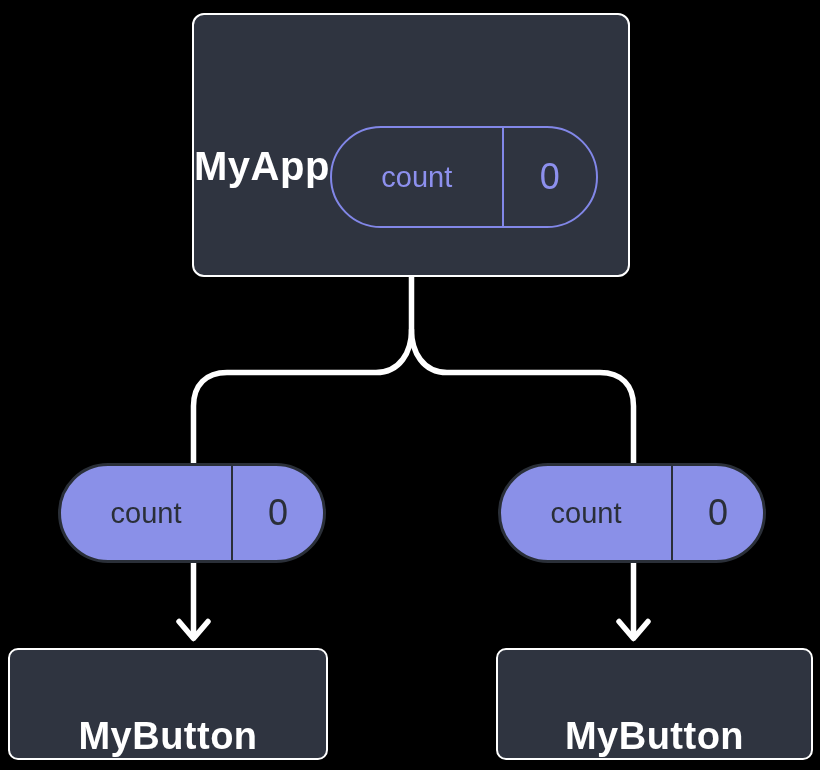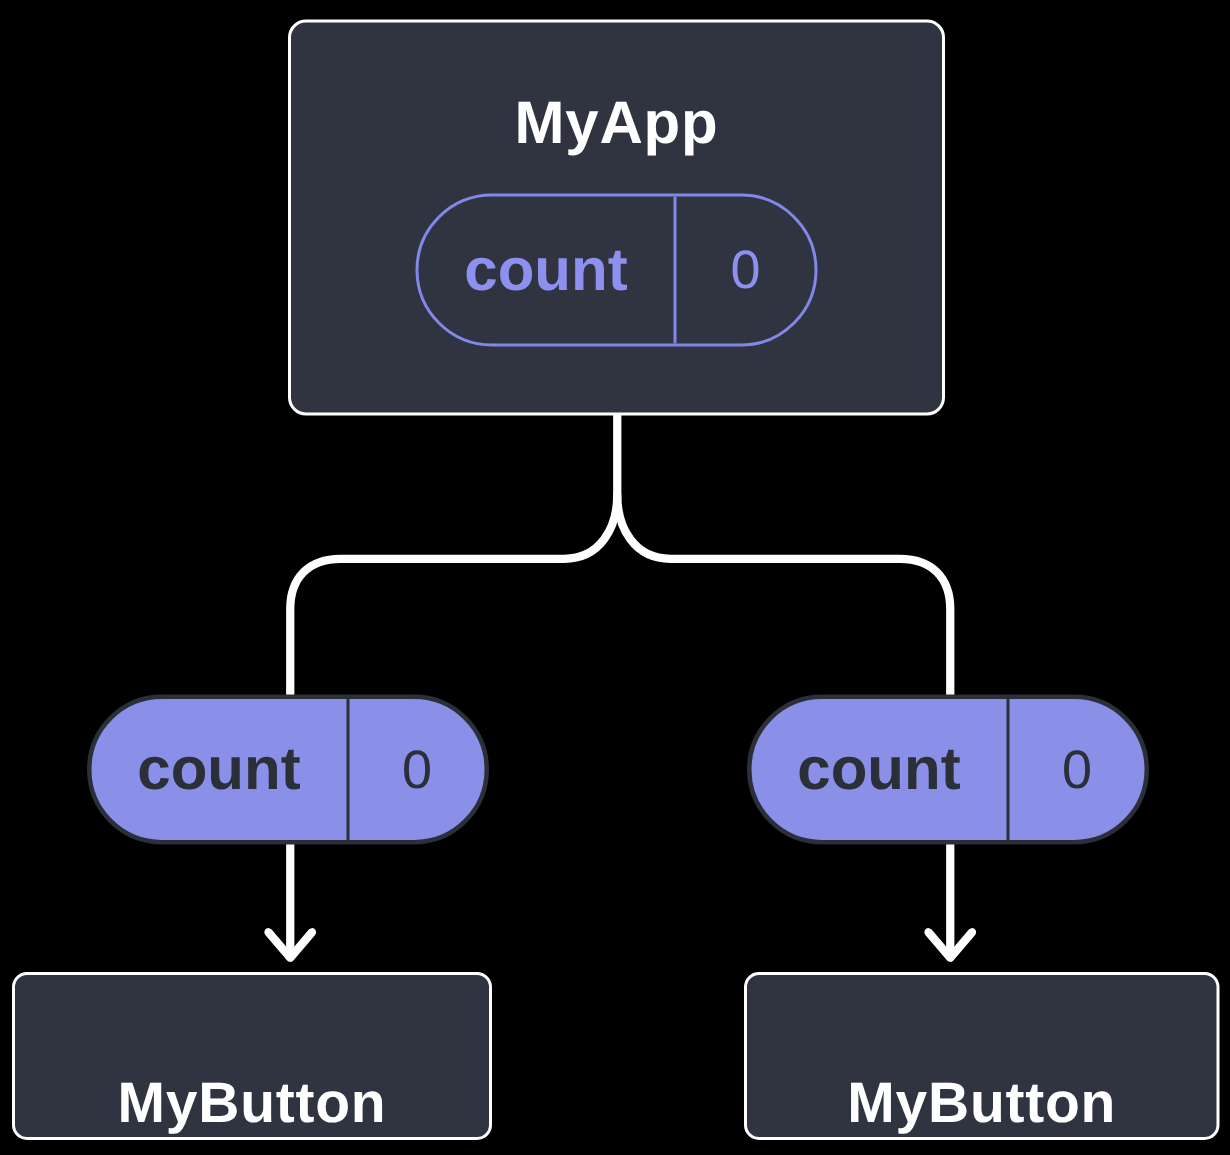--- a/index.html
+++ b/index.html
@@ -30,21 +30,21 @@
     box-sizing: border-box;
     z-index: 2;
   }
   .root-card {
     left: 192px;
     top: 13px;
     width: 438px;
     height: 264px;
     border-radius: 12px;
     display: flex;
-    flex-direction: column;
+    flex-direction: row;
     align-items: center;
     padding-top: 42px;
   }
   .root-title {
     color: #FFFFFF;
     font-size: 40px;
     font-weight: 600;
     line-height: 50px;
     letter-spacing: 0.5px;
   }
@@ -90,22 +90,22 @@
   }
   .prop-pill-right {
     left: 498px;
     top: 463px;
   }
   .pill-label {
     flex: 0 0 172px;
     display: flex;
     align-items: center;
     justify-content: center;
-    font-size: 40px;
-    font-weight: 700;
+    font-size: 29px;
+    font-weight: 400;
     box-sizing: border-box;
   }
   .pill-value {
     flex: 1 1 auto;
     display: flex;
     align-items: center;
     justify-content: center;
     font-size: 36px;
     font-weight: 400;
   }

